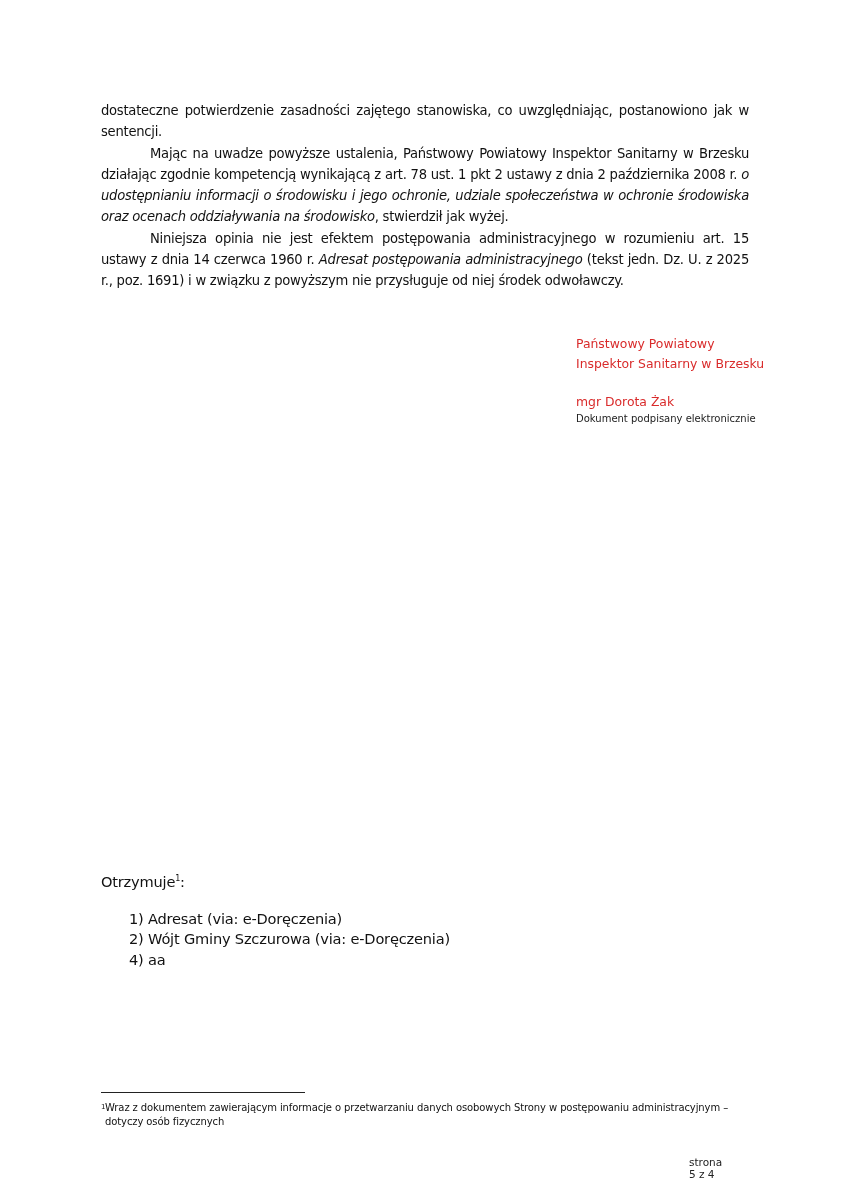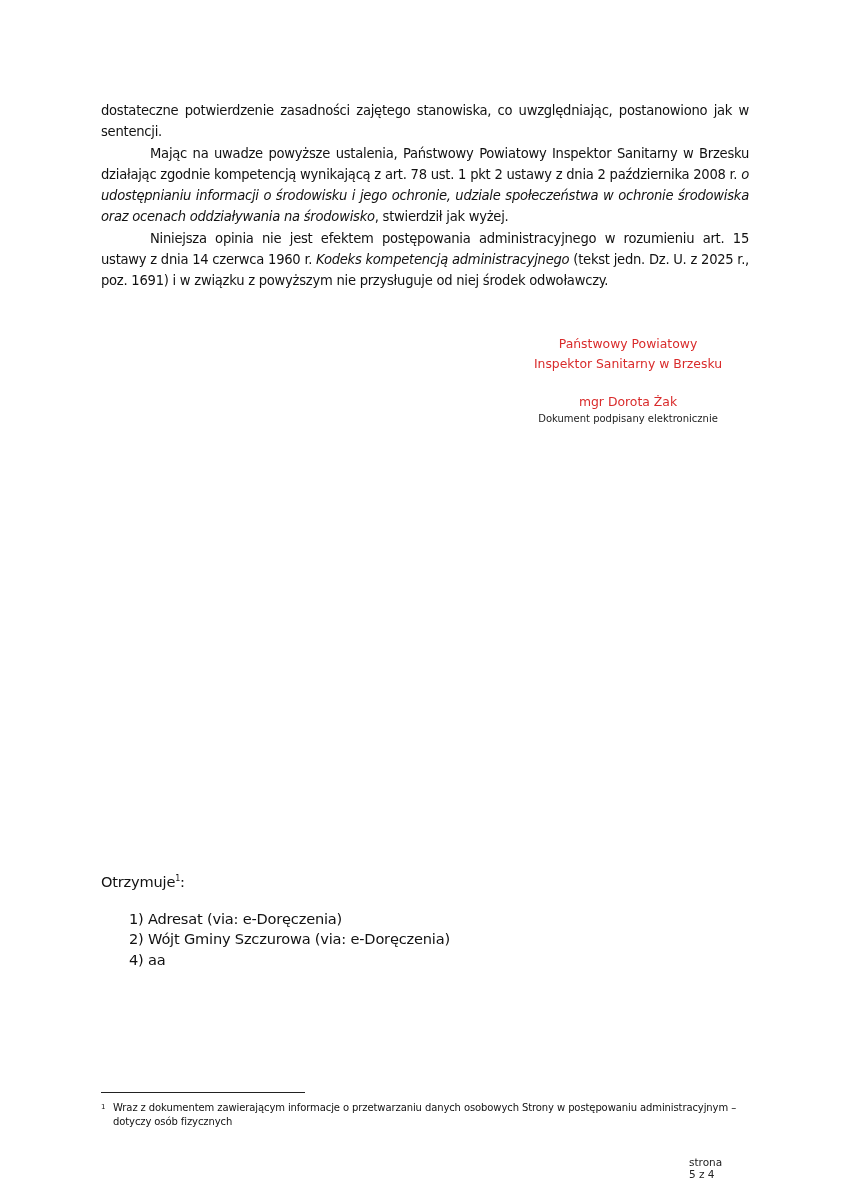--- a/index.html
+++ b/index.html
@@ -36,24 +36,24 @@
       margin: 0;
     }
     .body-text p.indent {
       text-indent: 49px;
     }
     .body-text em {
       font-style: italic;
     }
     .signature {
       position: absolute;
-      left: 528px;
+      left: 576px;
       top: 334px;
       width: 200px;
-      text-align: center;
+      text-align: left;
       font-size: 12.4px;
       color: #d92b2b;
       line-height: 20px;
     }
     .signature .gap {
       height: 18px;
     }
     .signature .signed {
       color: #222222;
       font-size: 10px;
@@ -94,39 +94,39 @@
       line-height: 14px;
       letter-spacing: -0.1px;
     }
     .footnote .mark {
       position: absolute;
       left: 0;
       top: -1px;
       font-size: 7px;
     }
     .footnote .text {
-      margin-left: 12px;
+      margin-left: 4px;
     }
     .page-number {
       position: absolute;
       left: 689px;
       top: 1156px;
       font-size: 10.5px;
       color: #222;
     }
   </style>
 </head>
 <body>
 
 <div class="page">
 
   <div class="body-text">
     <p><span>dostateczne potwierdzenie zasadności zajętego stanowiska, co uwzględniając, postanowiono jak w sentencji.</span></p>
     <p class="indent"><span>Mając na uwadze powyższe ustalenia, Państwowy Powiatowy Inspektor Sanitarny w Brzesku działając zgodnie kompetencją wynikającą z art. 78 ust. 1 pkt 2 ustawy z dnia 2 października 2008 r. </span><em>o udostępnianiu informacji o środowisku i jego ochronie, udziale społeczeństwa w ochronie środowiska oraz ocenach oddziaływania na środowisko</em><span>, stwierdził jak wyżej.</span></p>
-    <p class="indent"><span>Niniejsza opinia nie jest efektem postępowania administracyjnego w rozumieniu art. 15 ustawy z dnia 14 czerwca 1960 r. </span><em>Kodeks kompetencją administracyjnego</em><span> (tekst jedn. Dz. U. z 2025 r., poz. 1691) i w związku z powyższym nie przysługuje od niej środek odwoławczy.</span></p>
+    <p class="indent"><span>Niniejsza opinia nie jest efektem postępowania administracyjnego w rozumieniu art. 15 ustawy z dnia 14 czerwca 1960 r. </span><em>Adresat postępowania administracyjnego</em><span> (tekst jedn. Dz. U. z 2025 r., poz. 1691) i w związku z powyższym nie przysługuje od niej środek odwoławczy.</span></p>
   </div>
 
   <div class="signature">
     <div>Państwowy Powiatowy</div>
     <div>Inspektor Sanitarny w Brzesku</div>
     <div class="gap"></div>
     <div>mgr Dorota Żak</div>
     <div class="signed">Dokument podpisany elektronicznie</div>
   </div>
 

